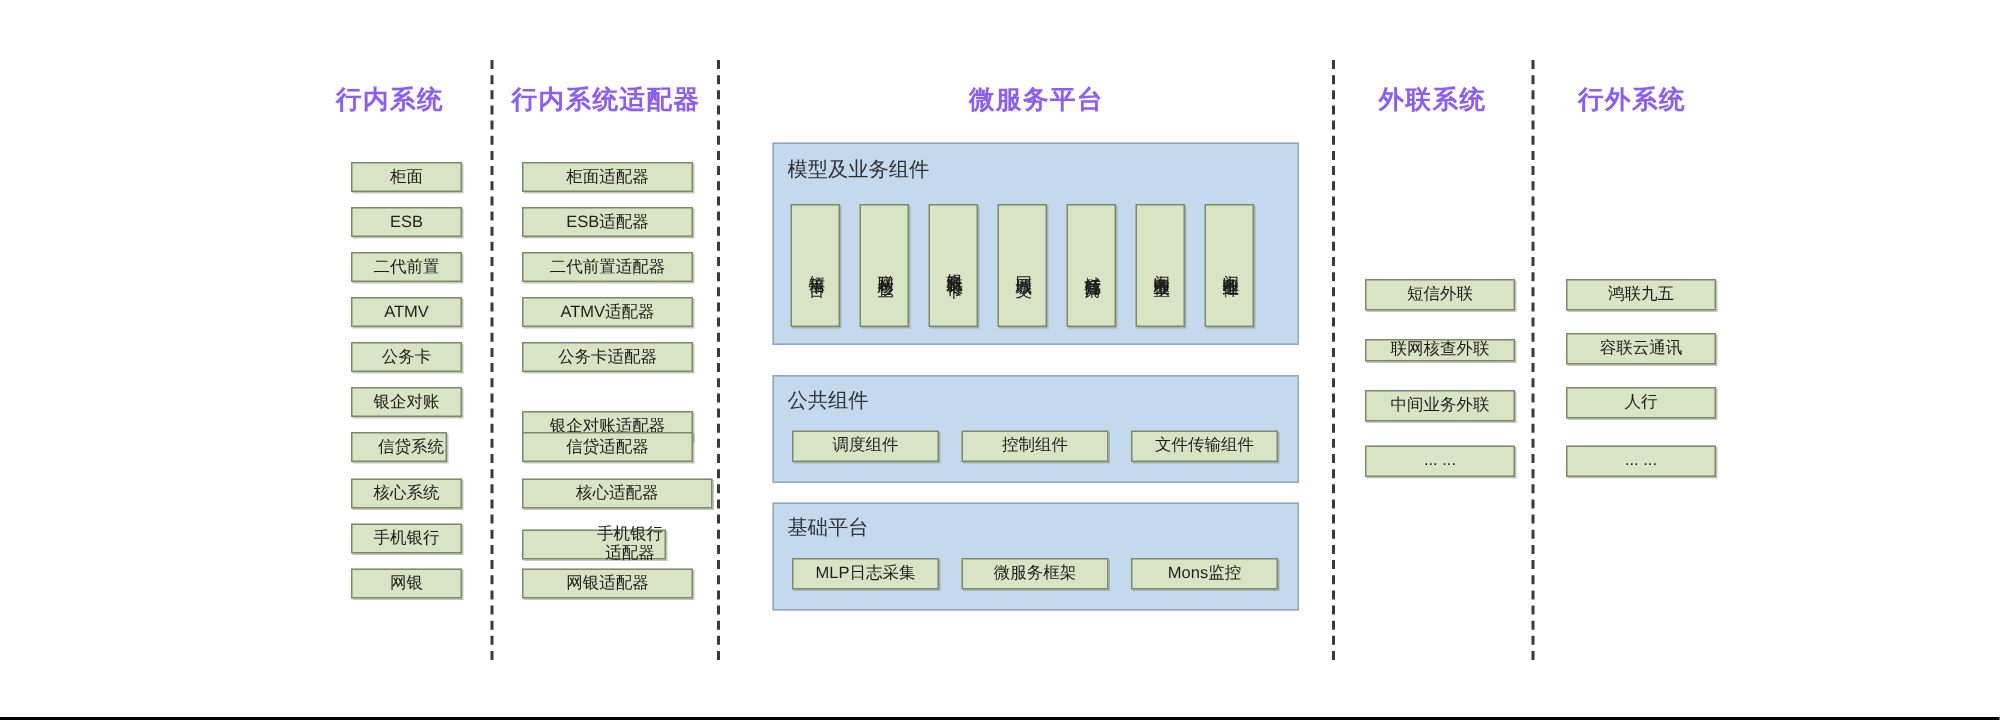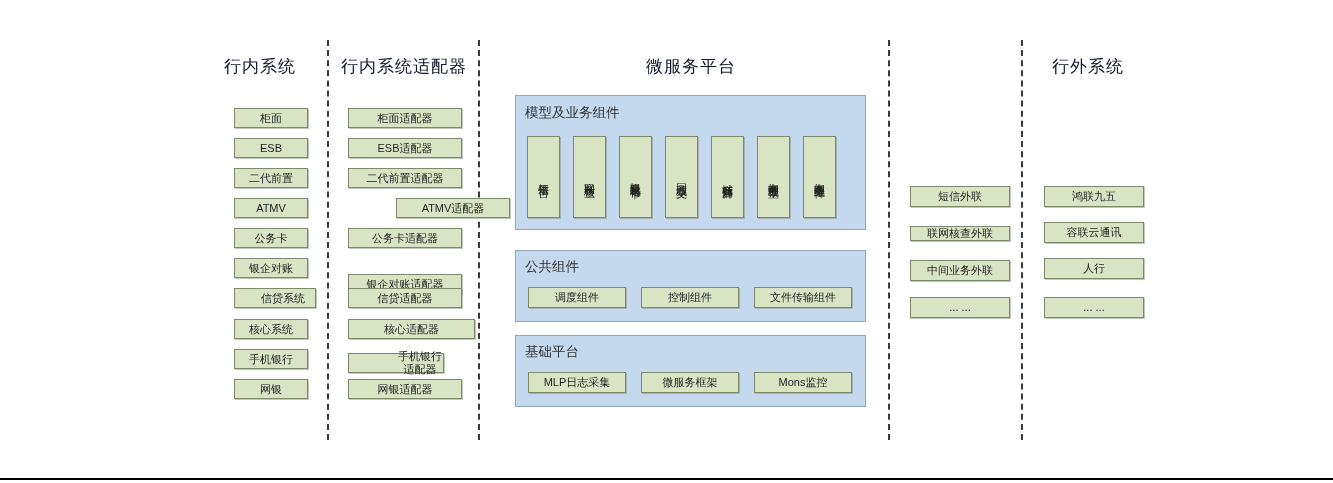--- a/index.html
+++ b/index.html
@@ -12,21 +12,21 @@
 
   
   .vsep{
     position:absolute;top:40px;height:400px;width:0;
     border-left:2px dashed #3a3a3a;
   }
 
   
   .col-title{
     position:absolute;text-align:center;
-    font-size:17px;font-weight:normal;color:#0f172a;
+    font-size:17px;font-weight:bold;color:#8b5cf6;
     letter-spacing:1px;white-space:nowrap;
   }
 
   
   .node{
     position:absolute;
     background:#d9e4c4;
     border:1px solid #7d8a6a;
     box-shadow:1px 1px 0 rgba(120,130,110,.45);
     display:flex;align-items:center;justify-content:center;
@@ -75,37 +75,38 @@
 <div class="canvas">
 
   <div class="vsep" style="left:327px;"></div>
   <div class="vsep" style="left:478px;"></div>
   <div class="vsep" style="left:888px;"></div>
   <div class="vsep" style="left:1021px;"></div>
 
   <div class="col-title" style="left:190px;top:55px;width:140px;">行内系统</div>
   <div class="col-title" style="left:330px;top:55px;width:148px;">行内系统适配器</div>
   <div class="col-title" style="left:515px;top:55px;width:352px;">微服务平台</div>
+  <div class="col-title" style="left:890px;top:55px;width:130px;">外联系统</div>
   <div class="col-title" style="left:1023px;top:55px;width:130px;">行外系统</div>
 
   <div class="node" style="left:234px;top:108px;width:74px;height:20px;">柜面</div>
   <div class="node" style="left:234px;top:138px;width:74px;height:20px;">ESB</div>
   <div class="node" style="left:234px;top:168px;width:74px;height:20px;">二代前置</div>
   <div class="node" style="left:234px;top:198px;width:74px;height:20px;">ATMV</div>
   <div class="node" style="left:234px;top:228px;width:74px;height:20px;">公务卡</div>
   <div class="node" style="left:234px;top:258px;width:74px;height:20px;">银企对账</div>
-  <div class="node" style="left:234px;top:288px;width:82px;height:20px;padding-left:16px;">信贷系统</div>
+  <div class="node" style="left:234px;top:288px;width:64px;height:20px;padding-left:16px;">信贷系统</div>
   <div class="node" style="left:234px;top:319px;width:74px;height:20px;">核心系统</div>
   <div class="node" style="left:234px;top:349px;width:74px;height:20px;">手机银行</div>
   <div class="node" style="left:234px;top:379px;width:74px;height:20px;">网银</div>
 
   <div class="node" style="left:348px;top:108px;width:114px;height:20px;">柜面适配器</div>
   <div class="node" style="left:348px;top:138px;width:114px;height:20px;">ESB适配器</div>
   <div class="node" style="left:348px;top:168px;width:114px;height:20px;">二代前置适配器</div>
-  <div class="node" style="left:348px;top:198px;width:114px;height:20px;margin-left:48px;">ATMV适配器</div>
+  <div class="node" style="left:348px;top:198px;width:114px;height:20px;">ATMV适配器</div>
   <div class="node" style="left:348px;top:228px;width:114px;height:20px;">公务卡适配器</div>
   <div class="node" style="left:348px;top:258px;width:114px;height:20px;margin-top:16px;">银企对账适配器</div>
   <div class="node" style="left:348px;top:288px;width:114px;height:20px;">信贷适配器</div>
   <div class="node" style="left:348px;top:319px;width:127px;height:20px;">核心适配器</div>
   <div class="node" style="left:348px;top:353px;width:96px;height:20px;padding-left:48px;">手机银行适配器</div>
   <div class="node" style="left:348px;top:379px;width:114px;height:20px;">网银适配器</div>
 
   <div class="panel" style="left:515px;top:95px;width:351px;height:135px;"></div>
   <div class="panel-title" style="left:525px;top:104px;">模型及业务组件</div>
 

